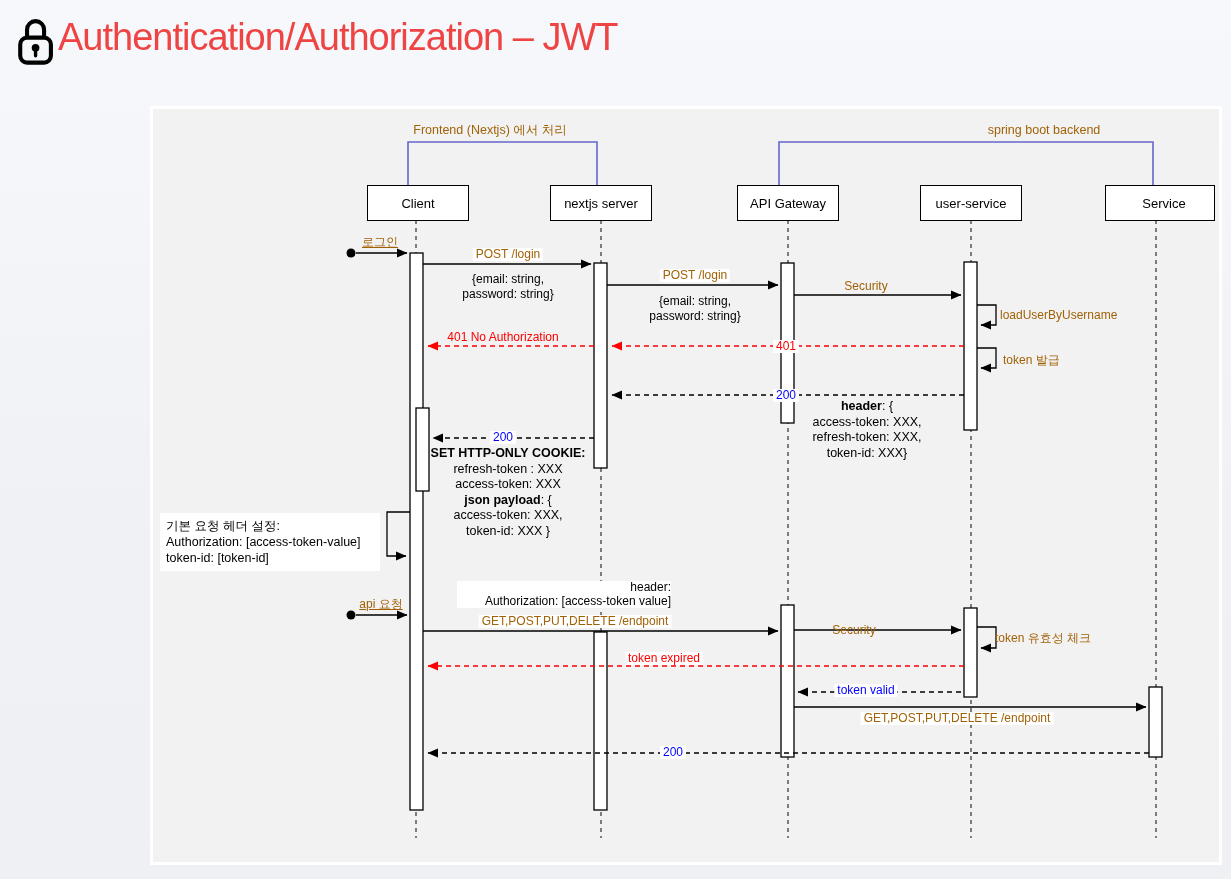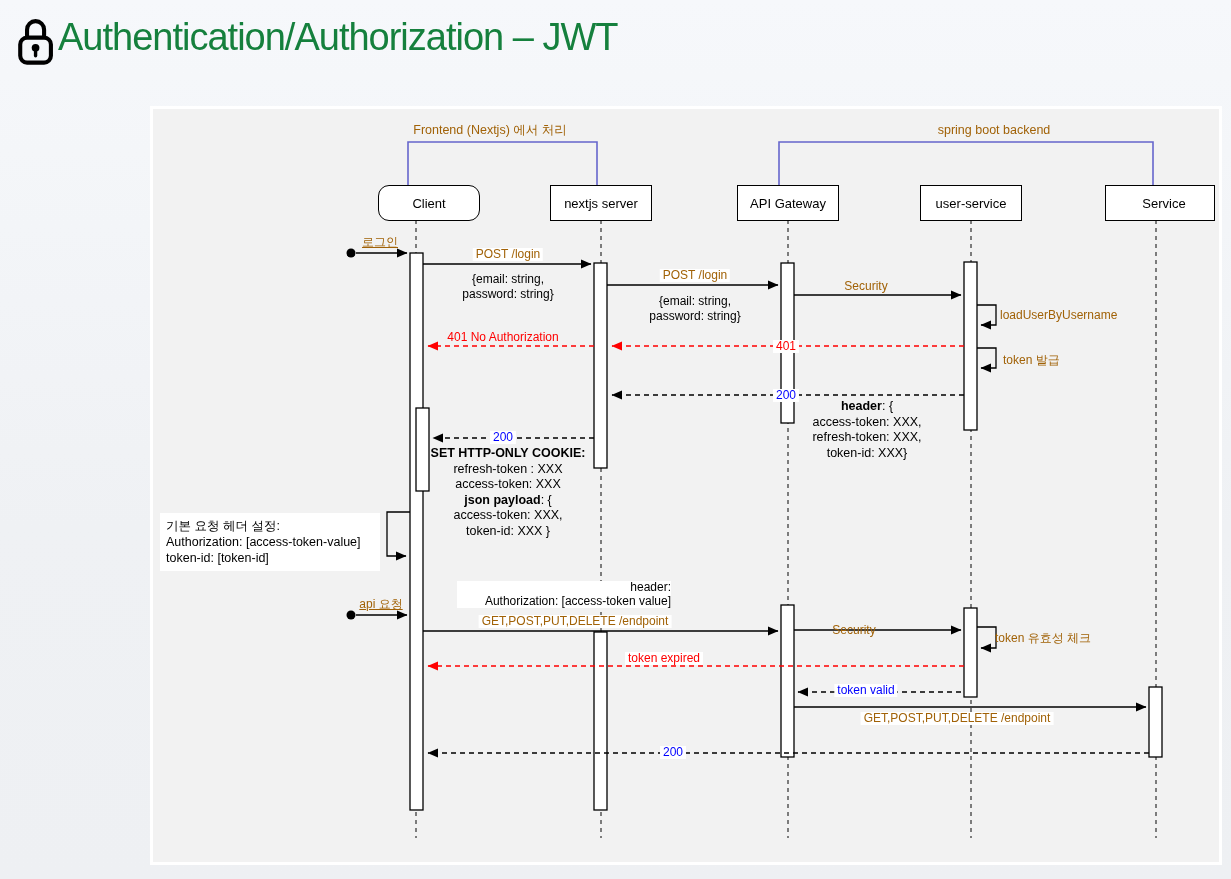--- a/index.html
+++ b/index.html
@@ -5,21 +5,21 @@
   html,body{margin:0;padding:0;}
   body{
     width:1231px;height:879px;
     background:linear-gradient(180deg,#f6f8fb 0%,#eff1f4 60%,#eef0f3 100%);
     font-family:"Liberation Sans",sans-serif;
     overflow:hidden;
   }
   #root{position:relative;width:1231px;height:879px;}
   .page-title{
     position:absolute;left:58px;top:16px;
-    font-size:38px;letter-spacing:-1px;color:#15803d;
+    font-size:38px;letter-spacing:-1px;color:#ef4444;
     white-space:nowrap;font-weight:400;
   }
   .lock{position:absolute;left:12px;top:16px;}
   .panel{
     position:absolute;left:150px;top:106px;width:1066px;height:753px;
     background:#f2f2f2;border:3px solid #ffffff;
   }
   svg.layer{position:absolute;left:0;top:0;}
   .pbox{
     position:absolute;top:185px;height:34px;width:100px;
@@ -131,23 +131,23 @@
       <line x1="964" y1="666" x2="428" y2="666" marker-end="url(#ar)"></line>
     </g>
 
     <g fill="#000">
       <circle cx="351" cy="253" r="4.5"></circle>
       <circle cx="351" cy="615" r="4.5"></circle>
     </g>
   </svg>
 
   <div class="lbl grp bg" style="left:490px;top:124px;">Frontend (Nextjs) 에서 처리</div>
-  <div class="lbl grp bg" style="left:994px;top:124px;text-align:center;">spring boot backend</div>
-
-  <div class="pbox" style="left:378px;border-radius:11px;">Client</div>
+  <div class="lbl grp bg" style="left:1044px;top:124px;text-align:center;">spring boot backend</div>
+
+  <div class="pbox" style="left:367px;">Client</div>
   <div class="pbox" style="left:550px;">nextjs server</div>
   <div class="pbox" style="left:737px;">API Gateway</div>
   <div class="pbox" style="left:920px;">user-service</div>
   <div class="pbox" style="left:1105px;padding-left:8px;">Service</div>
 
   <div class="lbl u" style="left:380px;top:236px;">로그인</div>
   <div class="lbl wbg" style="left:508px;top:248px;">POST /login</div>
   <div class="note" style="left:508px;top:272px;font-size:12px;line-height:15px;">
     <div>{email: string,</div>
     <div>password: string}</div>

